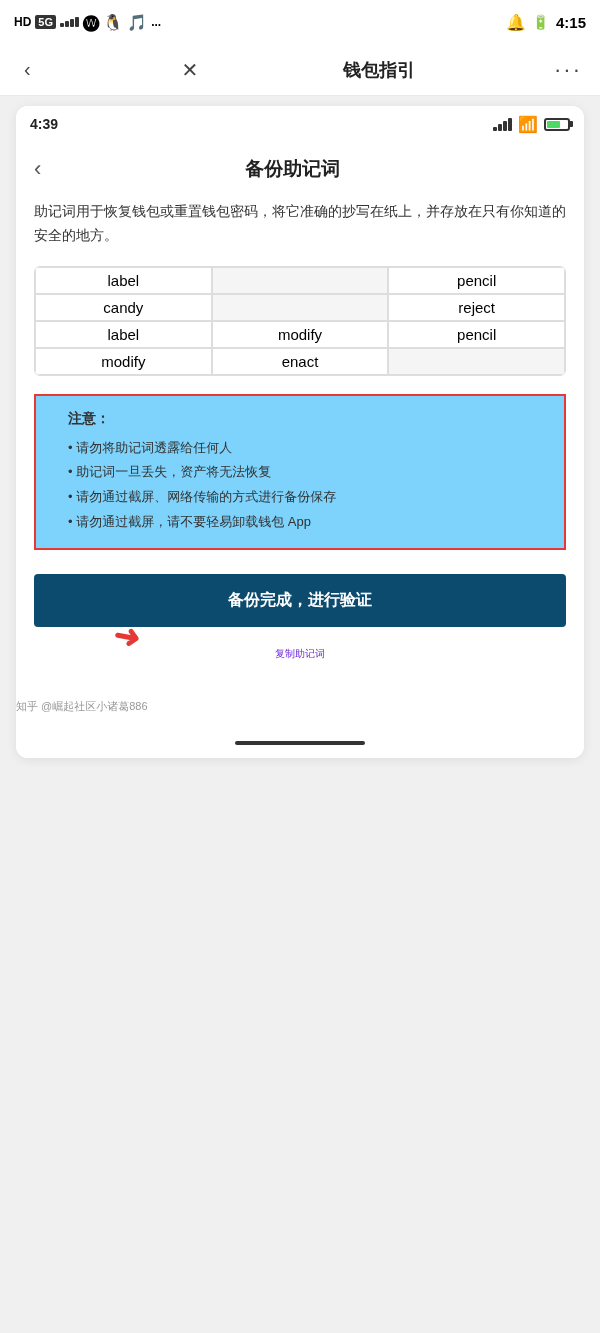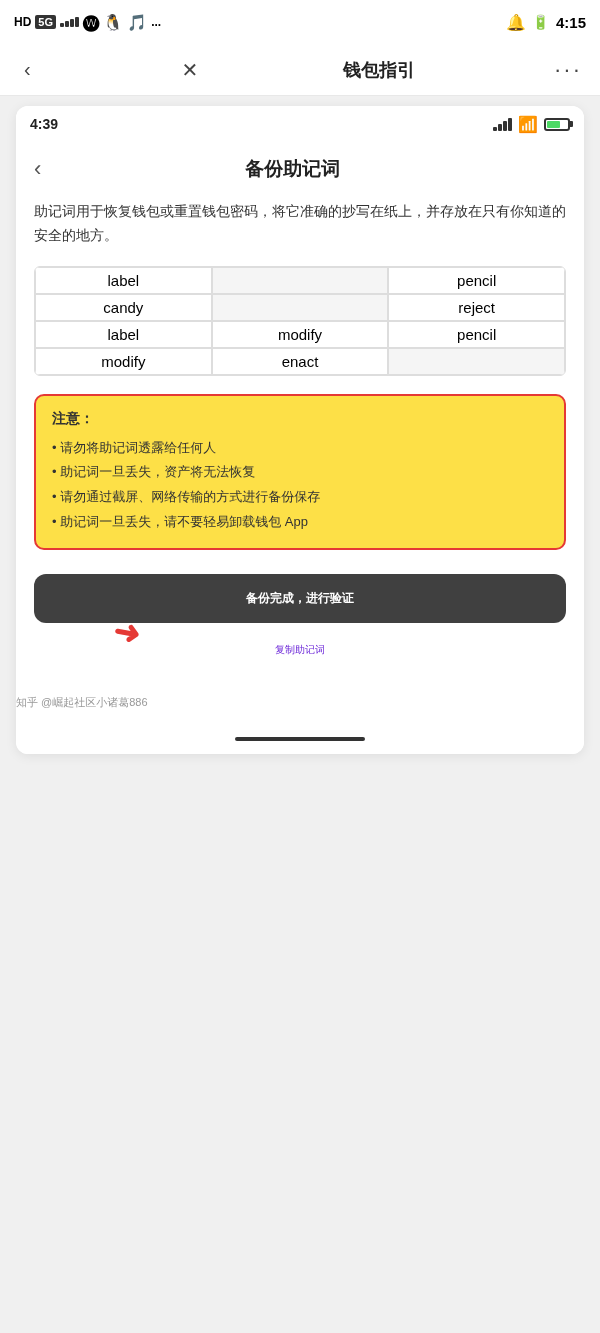--- a/index.html
+++ b/index.html
@@ -171,50 +171,50 @@
       background: #fff;
       font-weight: 400;
     }
     .mnemonic-cell.empty {
       background: #f5f5f5;
     }
 
     
     .warning-box {
       border: 2px solid #e53935;
-      border-radius: 10px;
-      padding: 14px 16px;
+      border-radius: 0;
+      padding: 14px 32px;
       margin-bottom: 24px;
-      background: #fde047;
+      background: #7dd3fc;
     }
     .warning-title {
       font-size: 14px;
       font-weight: 600;
       color: #333;
       margin-bottom: 8px;
     }
     .warning-item {
       font-size: 13px;
       color: #333;
       line-height: 1.9;
     }
 
     
     .btn-area {
       position: relative;
       margin-bottom: 10px;
     }
     .main-btn {
       width: 100%;
-      background: #404040;
+      background: #0c4a6e;
       color: #fff;
       border: none;
-      border-radius: 12px;
+      border-radius: 4px;
       padding: 16px;
-      font-size: 12px;
+      font-size: 16px;
       font-weight: 600;
       cursor: pointer;
       text-align: center;
       display: block;
     }
     .copy-link {
       display: block;
       text-align: center;
       color: #6d28d9;
       font-size: 10px;
@@ -318,21 +318,21 @@
       <div class="mnemonic-cell">modify</div>
       <div class="mnemonic-cell">enact</div>
       <div class="mnemonic-cell empty"></div>
     </div>
 
     <div class="warning-box">
       <div class="warning-title">注意：</div>
       <div class="warning-item">• 请勿将助记词透露给任何人</div>
       <div class="warning-item">• 助记词一旦丢失，资产将无法恢复</div>
       <div class="warning-item">• 请勿通过截屏、网络传输的方式进行备份保存</div>
-      <div class="warning-item">• 助记词一旦丢失，请不要轻易卸载钱包 App</div>
+      <div class="warning-item">• 请勿通过截屏，请不要轻易卸载钱包 App</div>
     </div>
 
     <div class="btn-area">
 
       <div style="position:relative;">
         <button class="main-btn">备份完成，进行验证</button>
         <span style="position:absolute;left:80px;bottom:-28px;font-size:32px;color:#e53935;font-weight:900;transform:rotate(10deg);display:inline-block;">➜</span>
       </div>
       <a class="copy-link" style="margin-top:20px;">复制助记词</a>
     </div>

